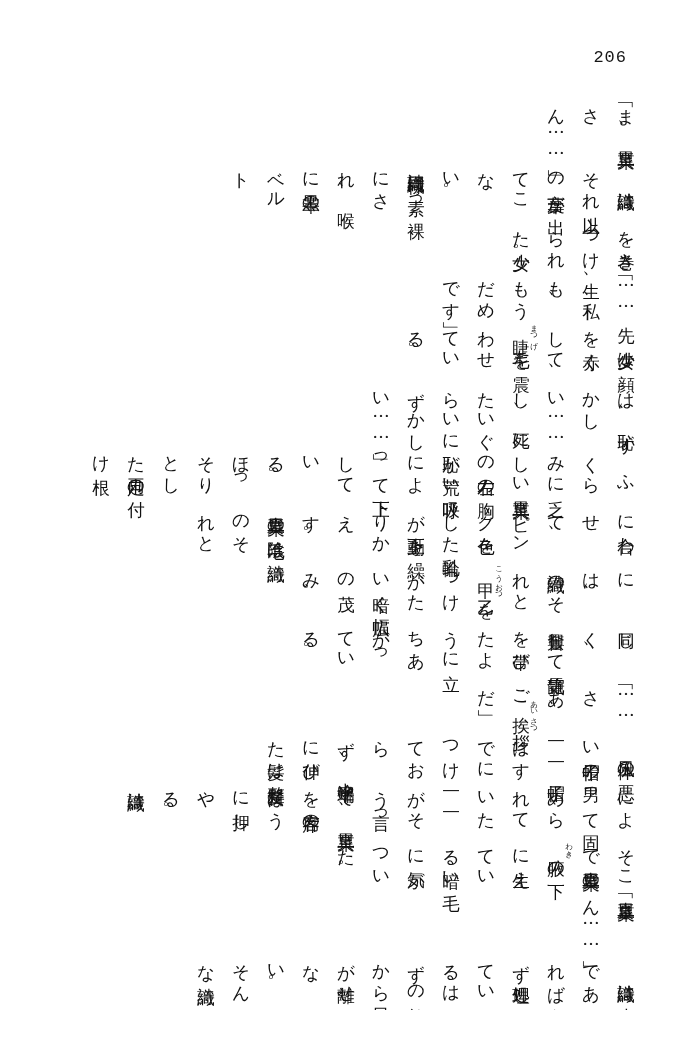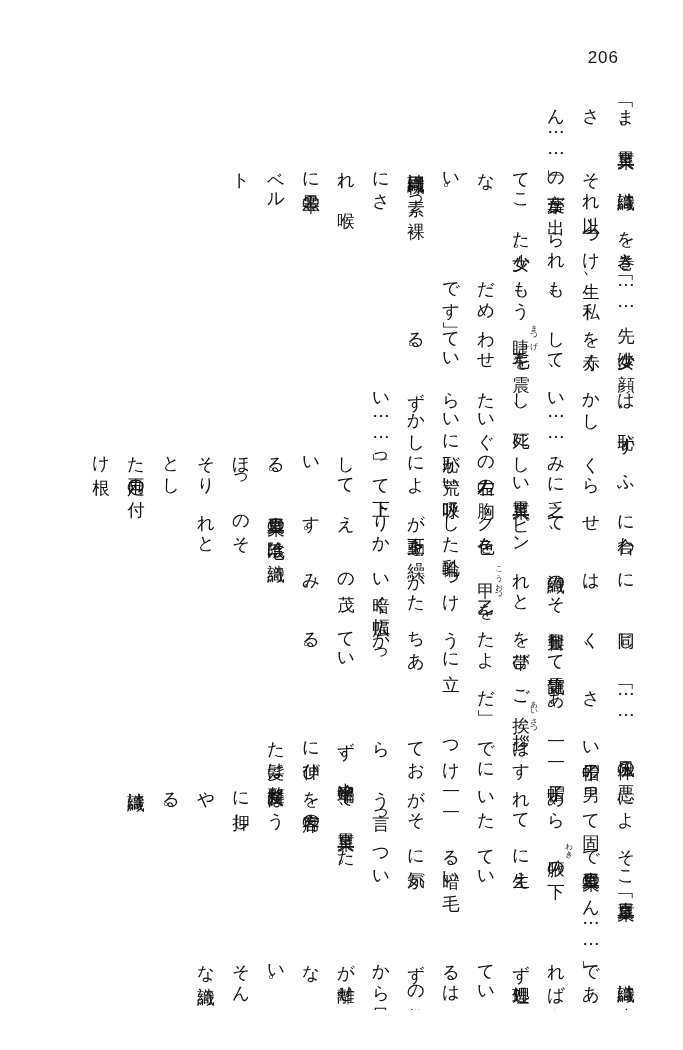--- a/index.html
+++ b/index.html
@@ -17,25 +17,25 @@
   .page {
     position: relative;
     width: 683px;
     height: 1050px;
     background: #ffffff;
     box-sizing: border-box;
   }
   .page-number {
     position: absolute;
     top: 48px;
-    right: 64px;
+    right: 56px;
     font-size: 17px;
     letter-spacing: 1px;
     color: #151515;
-    font-family: Liberation Sans, sans-serif;
+    font-family: Liberation Mono, monospace;
   }
   .body-text {
     position: absolute;
     top: 96px;
     right: 40px;
     bottom: 40px;
     left: 40px;
     writing-mode: vertical-rl;
     text-orientation: upright;
     font-size: 17.5px;

